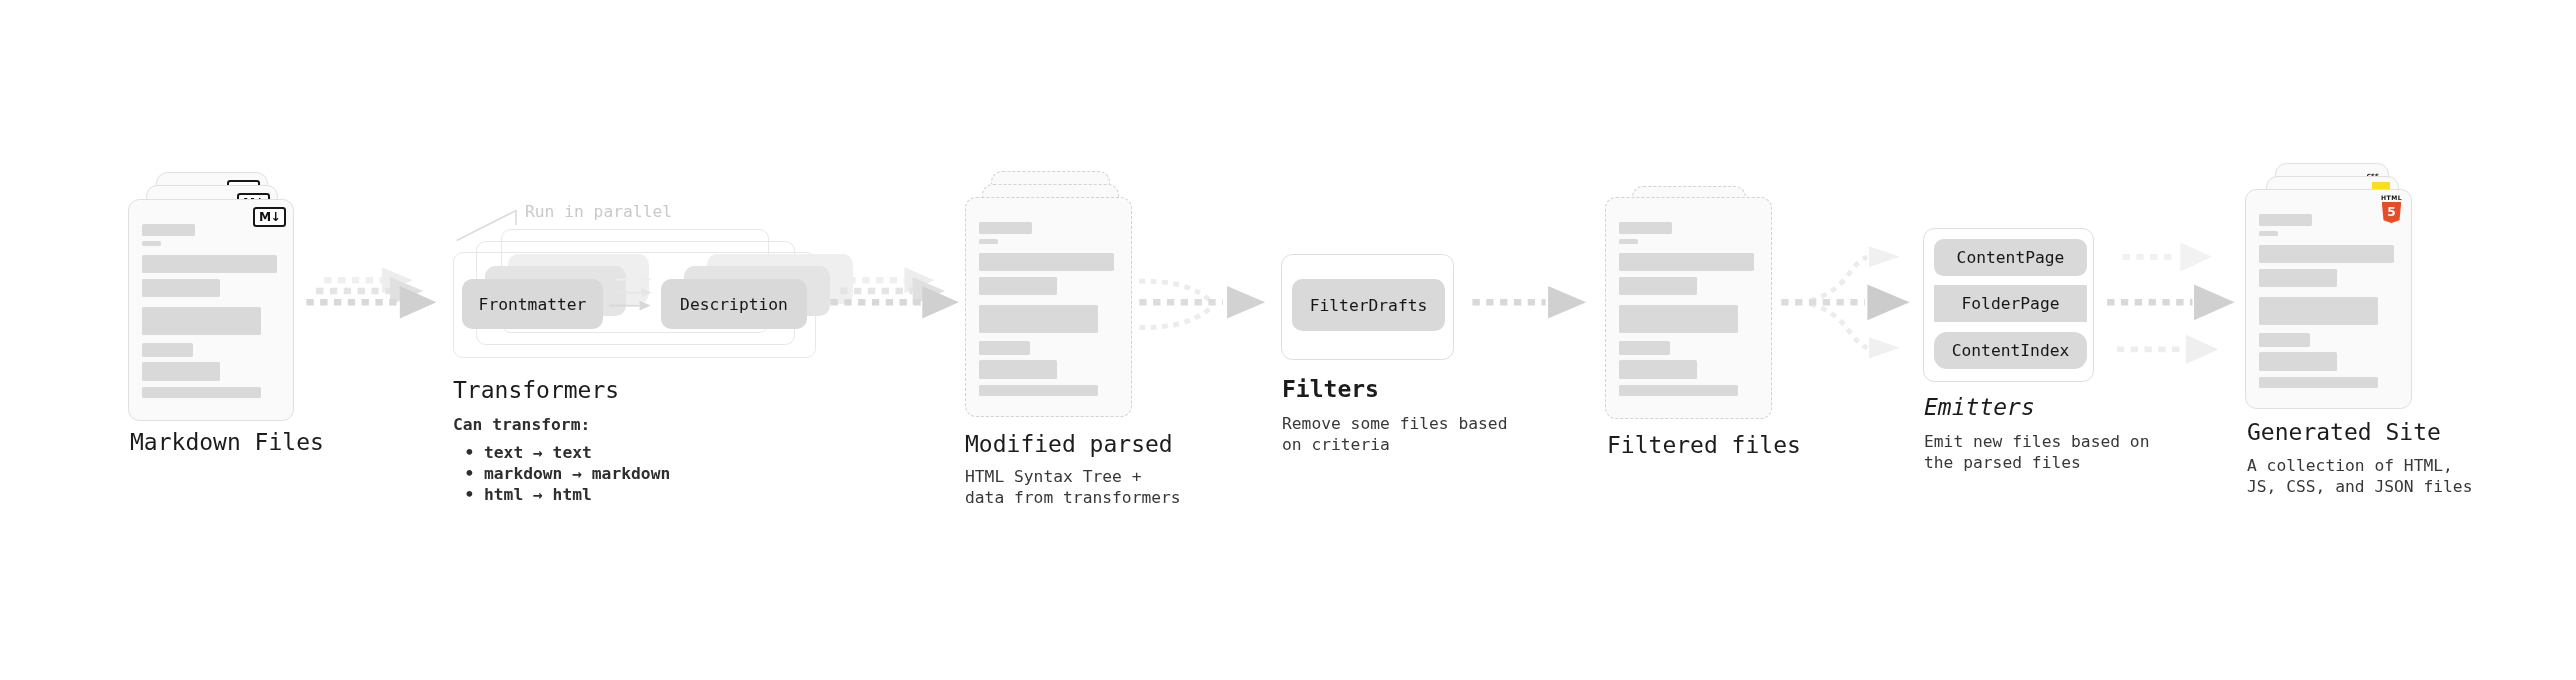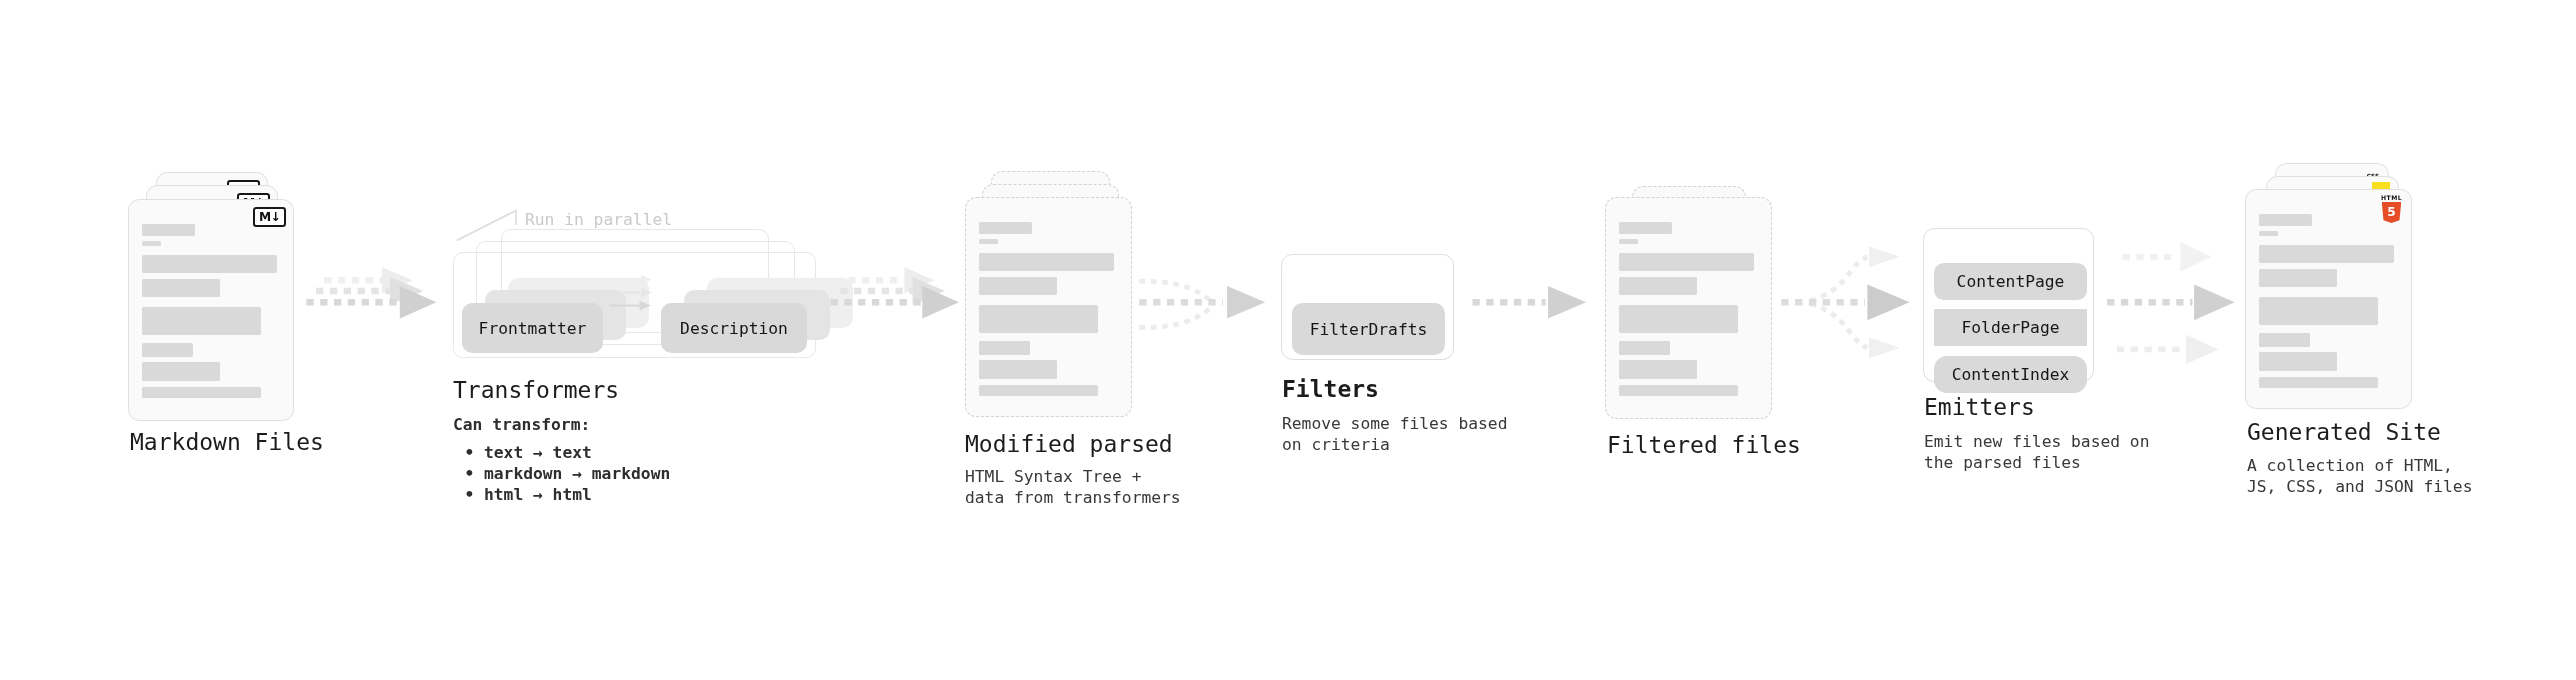--- a/index.html
+++ b/index.html
@@ -35,21 +35,21 @@
   .css-badge{position:absolute;top:2.4px;right:8.1px;text-align:center;}
   .css-badge span{font-size:5.7px;font-weight:800;color:#111;
     font-family:"DejaVu Sans","Liberation Sans",sans-serif;}
   .css-bar{width:14px;height:2.8px;margin:0 auto;border-radius:0.8px;}
   .js-badge{position:absolute;top:4.9px;right:8.1px;width:18px;height:7.3px;}
   
   .group-box{position:absolute;border:1.6px solid #e7e7e7;border-radius:9.8px;box-sizing:border-box;background:transparent;}
   .group-box.solid-bg{background:#ffffff;border-color:#dedede;border-radius:11.4px;}
   .pill{
     position:absolute;background:#d9d9d9;border-radius:10.6px;display:flex;align-items:center;justify-content:center;
-    font-size:16.3px;color:#161616;box-sizing:border-box;margin-top:24px;
+    font-size:16.3px;color:#161616;box-sizing:border-box;
   }
   .pill.echo1{background:#e4e4e4;}
   .pill.echo2{background:#efefef;}
   
   .stage-label{position:absolute;font-size:23px;font-weight:500;color:#1c1c1c;white-space:nowrap;}
   .stage-sub{position:absolute;font-size:16.3px;line-height:21px;color:#383838;white-space:pre-line;}
   .note{position:absolute;font-size:16.3px;color:#c9c9c9;white-space:nowrap;}
   .bullets{position:absolute;font-size:16.3px;line-height:21px;color:#2e2e2e;white-space:nowrap;font-weight:bold;}
   .bullets .b-title{margin-bottom:7.3px;}
   .bullets .b-item{padding-left:11.4px;}
@@ -78,21 +78,21 @@
           <div class="doc-bar" style="width: 119px; height: 28px; margin-bottom: 8.1px;"></div>
           <div class="doc-bar" style="width: 51px; height: 14px; margin-bottom: 4.9px;"></div>
           <div class="doc-bar" style="width: 78px; height: 18.7px; margin-bottom: 6.5px;"></div>
           <div class="doc-bar" style="width: 119px; height: 11.4px; margin-bottom: 0px;"></div>
         </div>
     </div>
     <div class="stage-label" style="left:130px;top:429px;">Markdown Files</div>
   </div>
 
   <div>
-    <div class="note" style="left:525px;top:210px;text-align:right;">Run in parallel</div>
+    <div class="note" style="left:525px;top:202px;text-align:right;">Run in parallel</div>
     <div class="group-box layer1" style="left:501px;top:229px;width:268px;height:104px;"></div>
     <div class="group-box layer2" style="left:476px;top:241px;width:319px;height:104px;"></div>
     <div class="group-box layer3" style="left:453px;top:252px;width:363px;height:106px;"></div>
 
     <div class="pill echo2" style="left:508px;top:254px;width:141px;height:50px;z-index:4;"></div>
     <div class="pill echo1" style="left:485px;top:266px;width:141px;height:50px;z-index:5;"></div>
     <div class="pill" style="left:462px;top:279px;width:141px;height:50px;z-index:6;">Frontmatter</div>
 
     <div class="pill echo2" style="left:707px;top:254px;width:146px;height:50px;z-index:4;"></div>
     <div class="pill echo1" style="left:684px;top:266px;width:146px;height:50px;z-index:5;"></div>
@@ -150,21 +150,21 @@
         </div>
     </div>
     <div class="stage-label" style="left:1607px;top:432px;">Filtered files</div>
   </div>
 
   <div>
     <div class="group-box solid-bg" style="left:1923px;top:228px;width:171px;height:154px;"></div>
     <div class="pill" style="left:1934px;top:239px;width:153px;height:37px;border-radius:9.8px;z-index:4;">ContentPage</div>
     <div class="pill" style="left:1934px;top:285px;width:153px;height:37px;border-radius:1px;z-index:4;">FolderPage</div>
     <div class="pill" style="left:1934px;top:332px;width:153px;height:37px;border-radius:13px;z-index:4;">ContentIndex</div>
-    <div class="stage-label" style="left:1924px;top:394px;">Emitters</div>
+    <div class="stage-label" style="left:1924px;top:394px;font-style:italic;">Emitters</div>
     <div class="stage-sub" style="left:1924px;top:431px;">Emit new files based on
 the parsed files</div>
   </div>
 
   <div>
     <div class="doc-card layer1" style="left:2275px;top:163px;width:114px;height:203px;">
       <div class="css-badge">
         <span>CSS</span>
         <div class="css-bar" style="background: rgb(41, 101, 241);"></div>
       </div>

